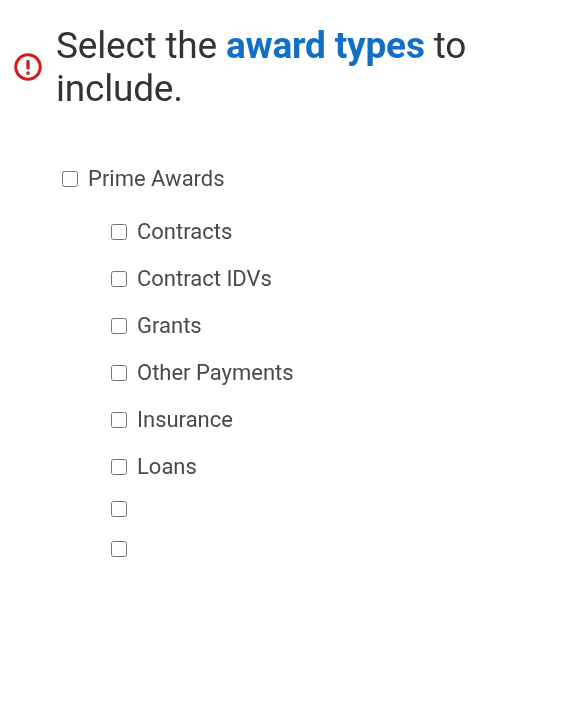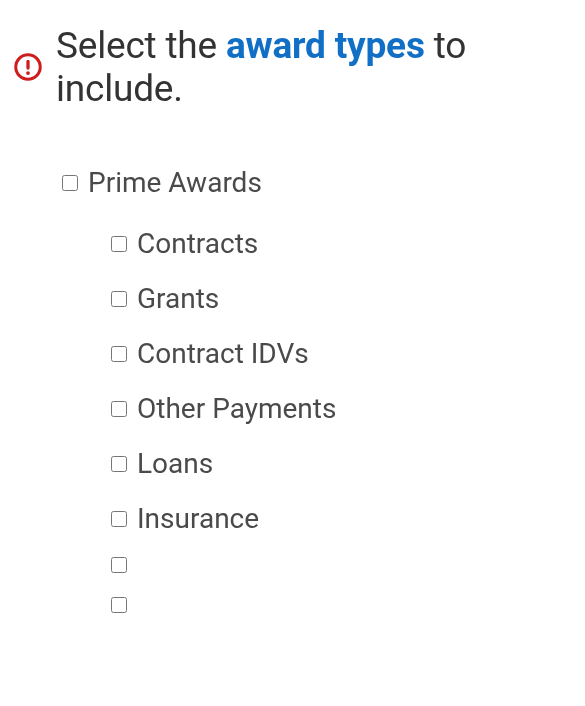--- a/index.html
+++ b/index.html
@@ -56,21 +56,21 @@
     gap: 22px;
     justify-content: space-between;
   }
   input[type="checkbox"] {
     width: 16px;
     height: 16px;
     cursor: pointer;
     accent-color: #666;
   }
   .option-label {
-    font-size: 28px;
+    font-size: 22px;
     color: #4a4a4a;
     font-weight: 400;
     cursor: pointer;
   }
 </style>
 </head>
 <body>
 
 <div class="header">
   <span class="alert-icon">
@@ -92,37 +92,37 @@
       <input type="checkbox" style="">
       <span class="option-label">Prime Awards</span>
     </div>
     <div class="child-list">
       <div class="option-row">
         <input type="checkbox" style="">
         <span class="option-label">Contracts</span>
       </div>
       <div class="option-row">
         <input type="checkbox" style="">
-        <span class="option-label">Grants</span>
+        <span class="option-label">Contract IDVs</span>
       </div>
       <div class="option-row">
         <input type="checkbox" style="">
-        <span class="option-label">Contract IDVs</span>
+        <span class="option-label">Grants</span>
       </div>
       <div class="option-row">
         <input type="checkbox" style="">
         <span class="option-label">Other Payments</span>
       </div>
       <div class="option-row">
         <input type="checkbox" style="">
-        <span class="option-label">Loans</span>
+        <span class="option-label">Insurance</span>
       </div>
       <div class="option-row">
         <input type="checkbox" style="">
-        <span class="option-label">Insurance</span>
+        <span class="option-label">Loans</span>
       </div>
       <div class="option-row">
         <input type="checkbox" style="">
       </div>
     </div>
   </div>
 
   <div class="parent-group">
     <div class="child-list">
       <div class="option-row">

